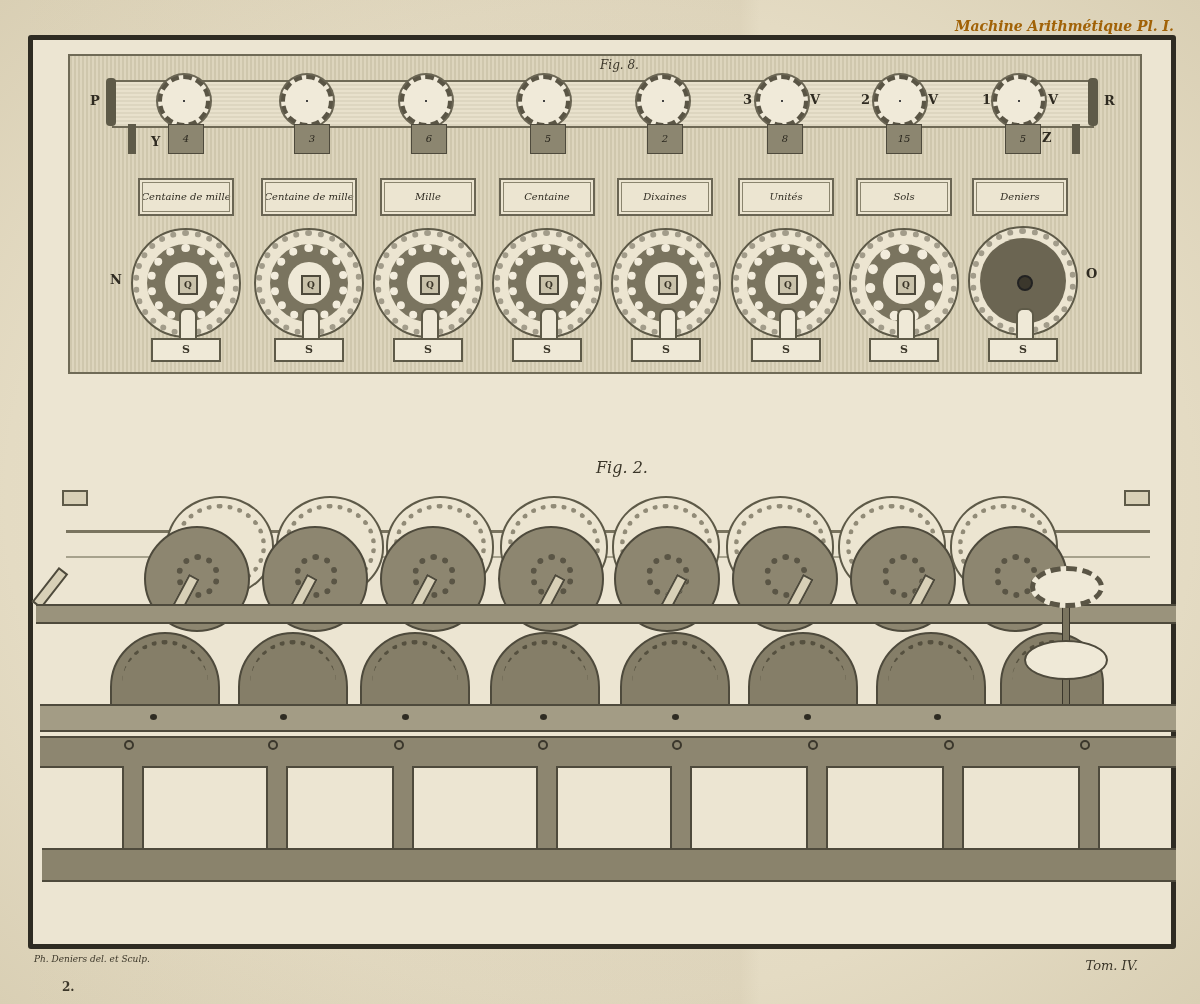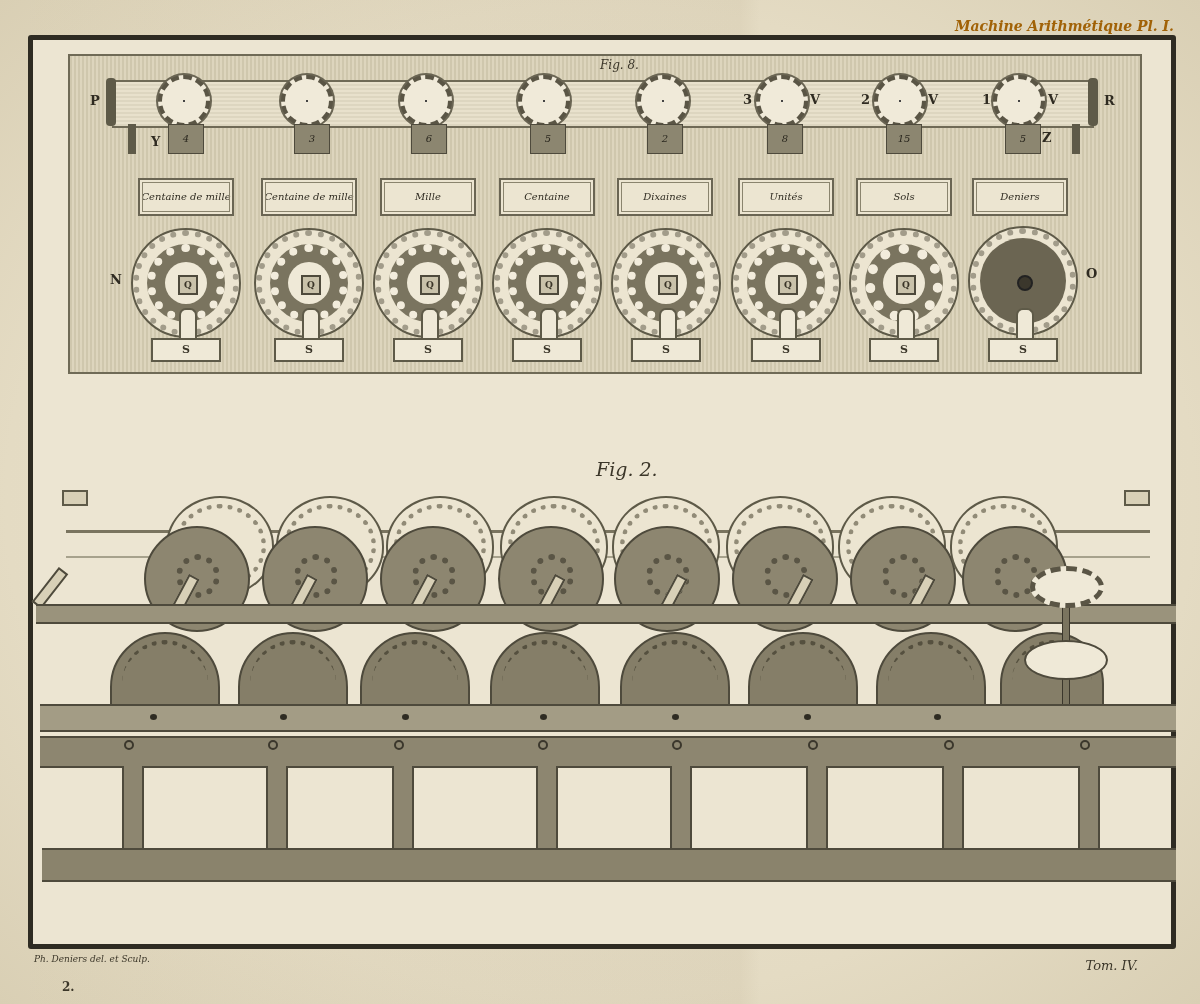--- a/index.html
+++ b/index.html
@@ -87,21 +87,21 @@
     position:absolute; inset:0; border-radius:50%;
     border:6px dotted #5a5545; opacity:0.5; box-sizing:border-box;
   }
   .stand {
     position:absolute; width:70px; height:56px;
   }
   .stand .neck { position:absolute; left:28px; top:0; width:14px; height:34px; background:#efe9d7; border:2px solid #5e5a48; border-bottom:none; border-radius:7px 7px 0 0; }
   .stand .foot { position:absolute; left:0; top:30px; width:70px; height:24px; background:#efe9d7; border:2px solid #5e5a48; box-sizing:border-box; font-size:11px; font-weight:bold; text-align:center; line-height:20px; }
 
   
-  .fig2-label { position:absolute; left:596px; top:458px; font-style:italic; font-size:19px; color:#3b3629; }
+  .fig2-label { position:absolute; left:596px; top:458px; font-style:italic; font-size:16px; color:#3b3629; }
   .rod { position:absolute; height:3px; background:#7a745f; }
   .bracket { position:absolute; width:22px; height:12px; background:#d8d0b7; border:2px solid #5e5a48; }
   .drum {
     position:absolute; width:108px; height:100px; border-radius:50% 50% 48% 48%;
     background:#ece5d1; border:2px solid #5e5a48; box-sizing:border-box;
   }
   .drum .pins { position:absolute; inset:6px; border-radius:50%; border:5px dotted #6b6552; opacity:0.7; }
   .wheel {
     position:absolute; width:106px; height:106px; border-radius:50%;
     background:#8d8670; border:2px solid #4e4a3c; box-sizing:border-box;

